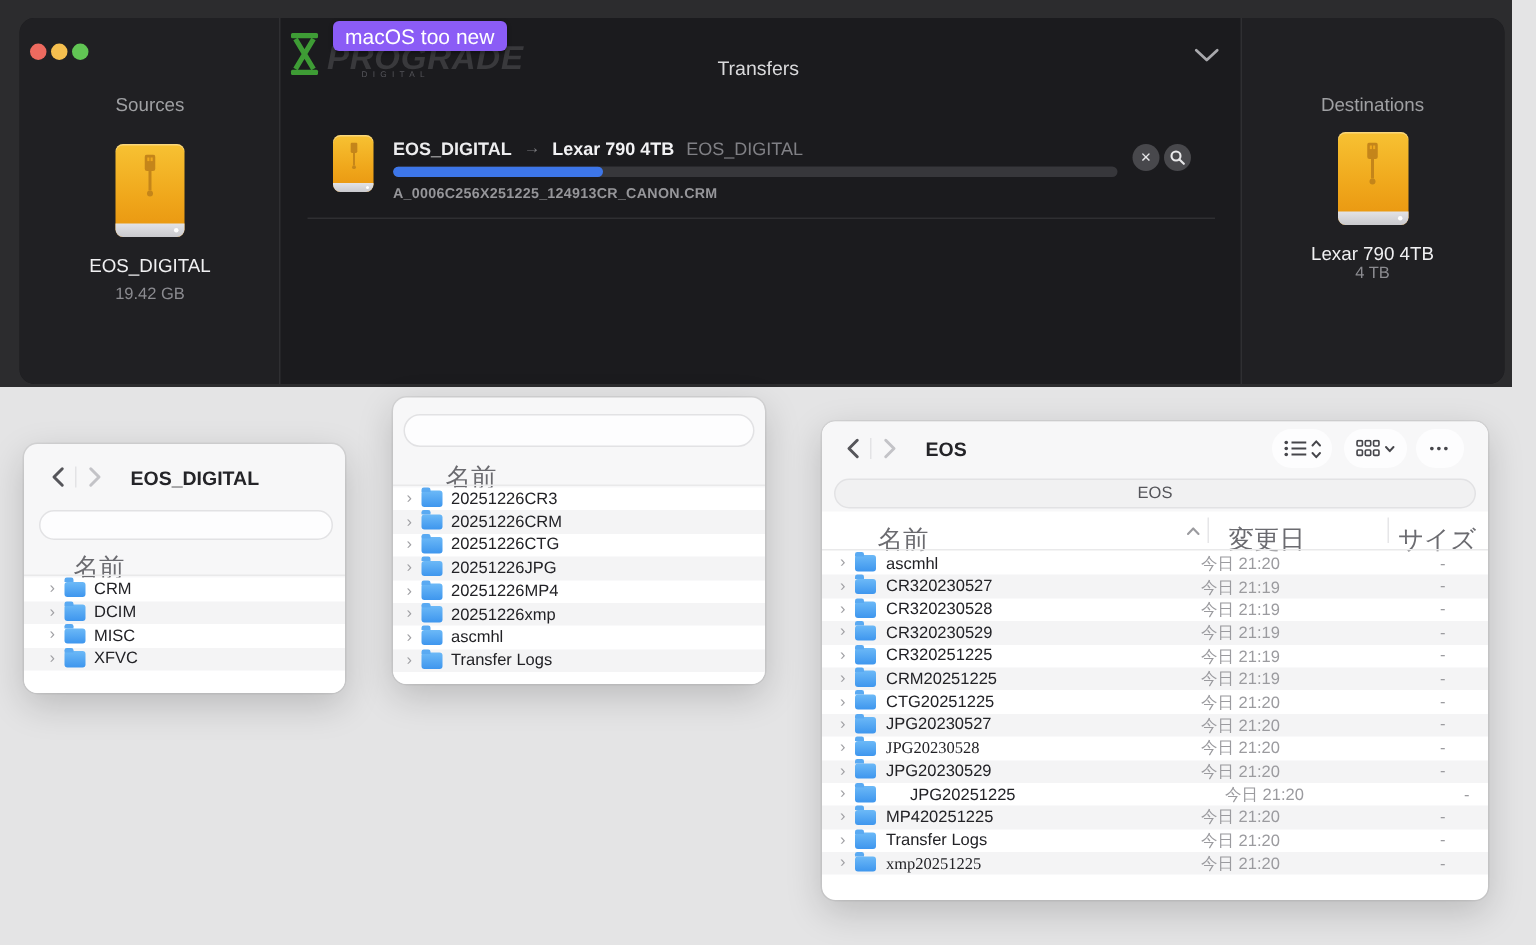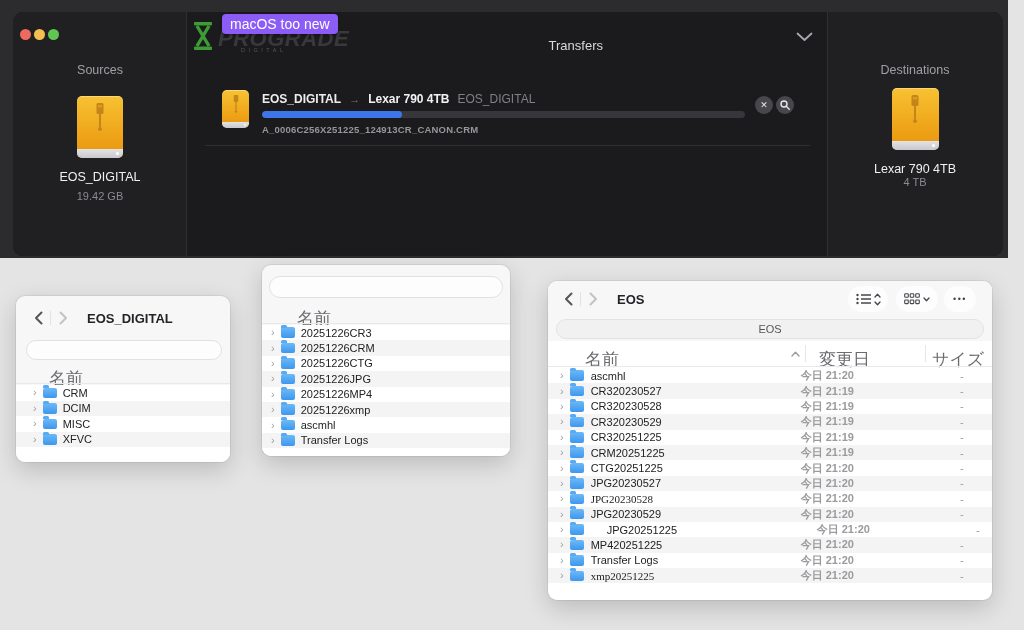--- a/index.html
+++ b/index.html
@@ -19,21 +19,21 @@
   .drive-strip { position:absolute; left:0; bottom:0; width:100%; height:9px; background:linear-gradient(180deg,#e3e3e6,#c9c9cd); border-radius:0 0 5px 5px; }
   .drive-dot { position:absolute; right:4px; bottom:3px; width:3px; height:3px; border-radius:50%; background:#fff; }
   .usb-glyph { position:absolute; left:50%; top:12%; transform:translateX(-50%); }
   .drive-name { width:100%; text-align:center; font-size:12.5px; font-weight:500; color:#f0f0f2; }
   .drive-size { width:100%; text-align:center; font-size:11px; color:#8b8b90; }
 
   #brand-icon { left:179px; top:9px; }
   #brand-word { left:205px; top:14px; font-size:22px; font-weight:800; font-style:italic; letter-spacing:.5px; color:#39393c; }
   #brand-sub { left:228px; top:35px; font-size:5.5px; letter-spacing:3.5px; color:#55555a; }
   #tooltip { left:209px; top:2px; background:#8b5cf6; color:#fff; font-size:14px; padding:2px 8px; border-radius:4px; box-shadow:0 1px 3px rgba(0,0,0,.4); }
-  #app-title { left:395px; top:26px; width:195px; text-align:right; font-size:13px; color:#d9d9db; }
+  #app-title { left:395px; top:26px; width:195px; text-align:center; font-size:13px; color:#d9d9db; }
   #collapse-chevron { left:783px; top:20px; }
 
   #transfer-icon { left:209px; top:78px; width:27px; height:38px; }
   #transfer-line1 { left:249px; top:80px; font-size:12px; display:flex; align-items:center; gap:8px; }
   .t-src { color:#ededef; font-weight:600; }
   .t-arrow { color:#78787c; font-size:11px; }
   .t-dst { color:#f2f2f4; font-weight:700; }
   .t-vol { color:#808085; }
   #progress-track { left:249px; top:99px; width:483px; height:6.5px; background:#37373b; border-radius:4px; overflow:hidden; }
   #progress-fill { height:100%; border-radius:4px; }
@@ -54,21 +54,21 @@
   .win-title { font-size:13px; font-weight:700; color:#242428; }
   .pill { background:#fdfdfe; border:1px solid #e2e2e4; border-radius:10px; }
   .col-header { font-size:17px; color:#6b6b70; }
   .hdr-line { height:1px; background:#e9e9ea; }
   .rows .row { display:flex; align-items:center; font-size:11px; color:#222226; }
   .rows .row:nth-child(even) { background:#f4f4f5; }
   .disclosure { color:#a0a0a4; font-size:11px; line-height:1; flex:none; }
   .fold { width:14px; height:10.5px; border-radius:2px; background:linear-gradient(180deg,#6cb9f7,#3e96ee); position:relative; flex:none; }
   .fold::before { content:""; position:absolute; top:-2.5px; left:0; width:6px; height:3px; border-radius:1.5px 1.5px 0 0; background:#5aaaf2; }
   .row-name { white-space:nowrap; }
-  .row-date { color:#9b9b9f;font-weight:bold; }
+  .row-date { color:#9b9b9f; }
   .row-size { color:#9b9b9f; text-align:right; }
   .tb-btn { background:#fdfdfe; border-radius:13px; display:flex; align-items:center; justify-content:center; gap:3px; }
   .v-div { width:1px; background:#e6e6e8; }
   .ellipsis-txt { font-size:9px; letter-spacing:1.5px; color:#46464b; }
 </style>
 </head>
 <body>
 
 <div class="abs" id="backdrop"></div>
 

